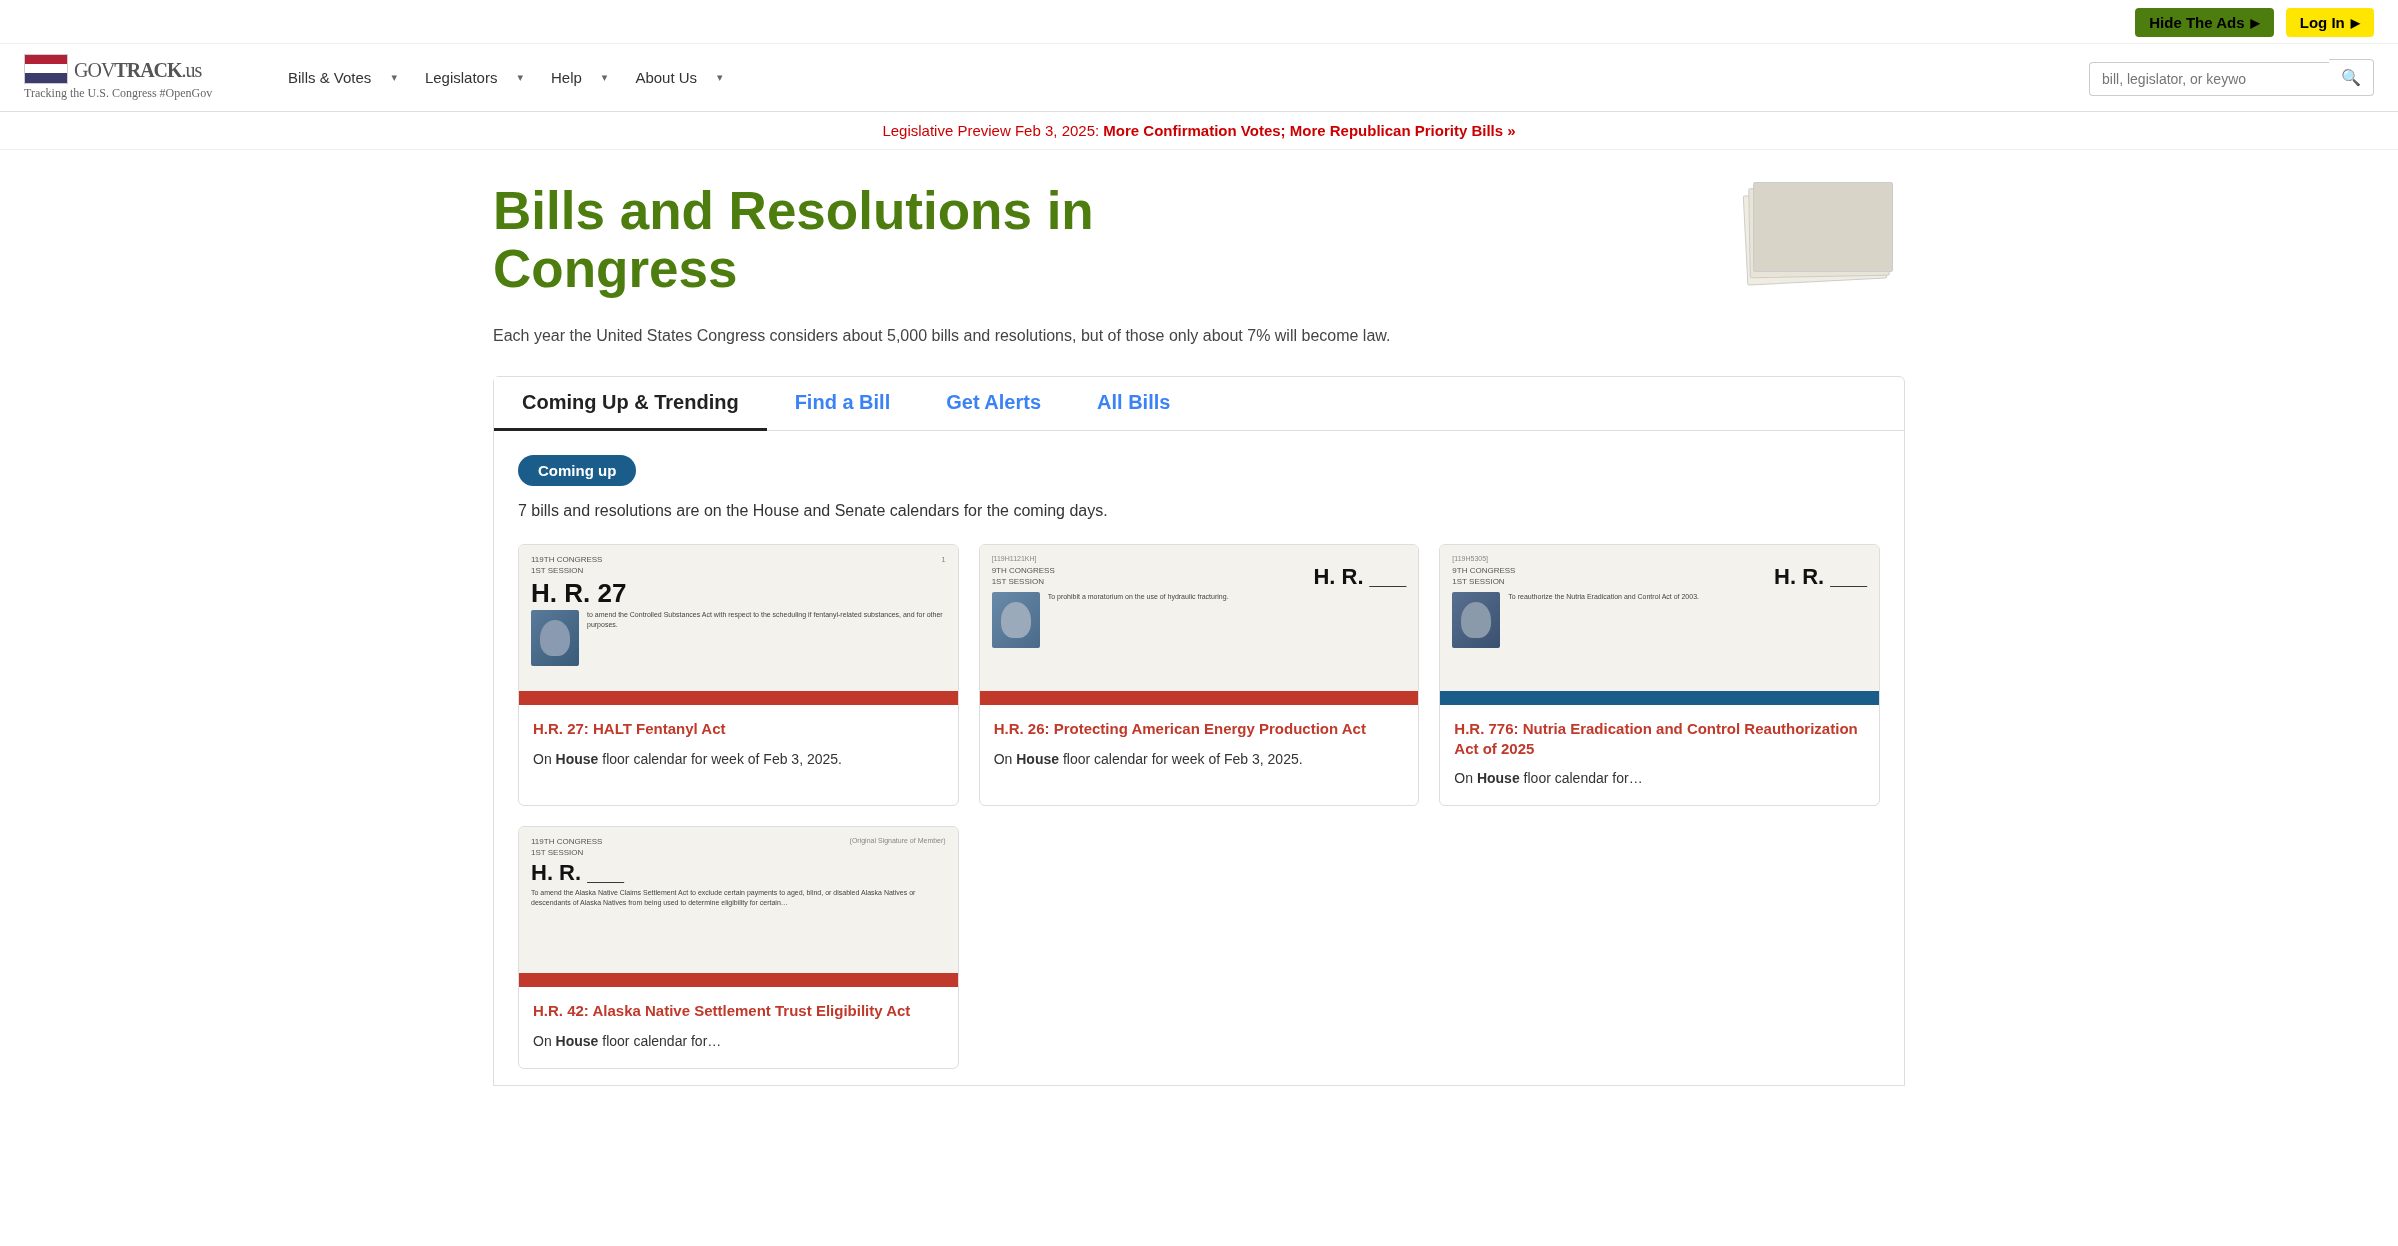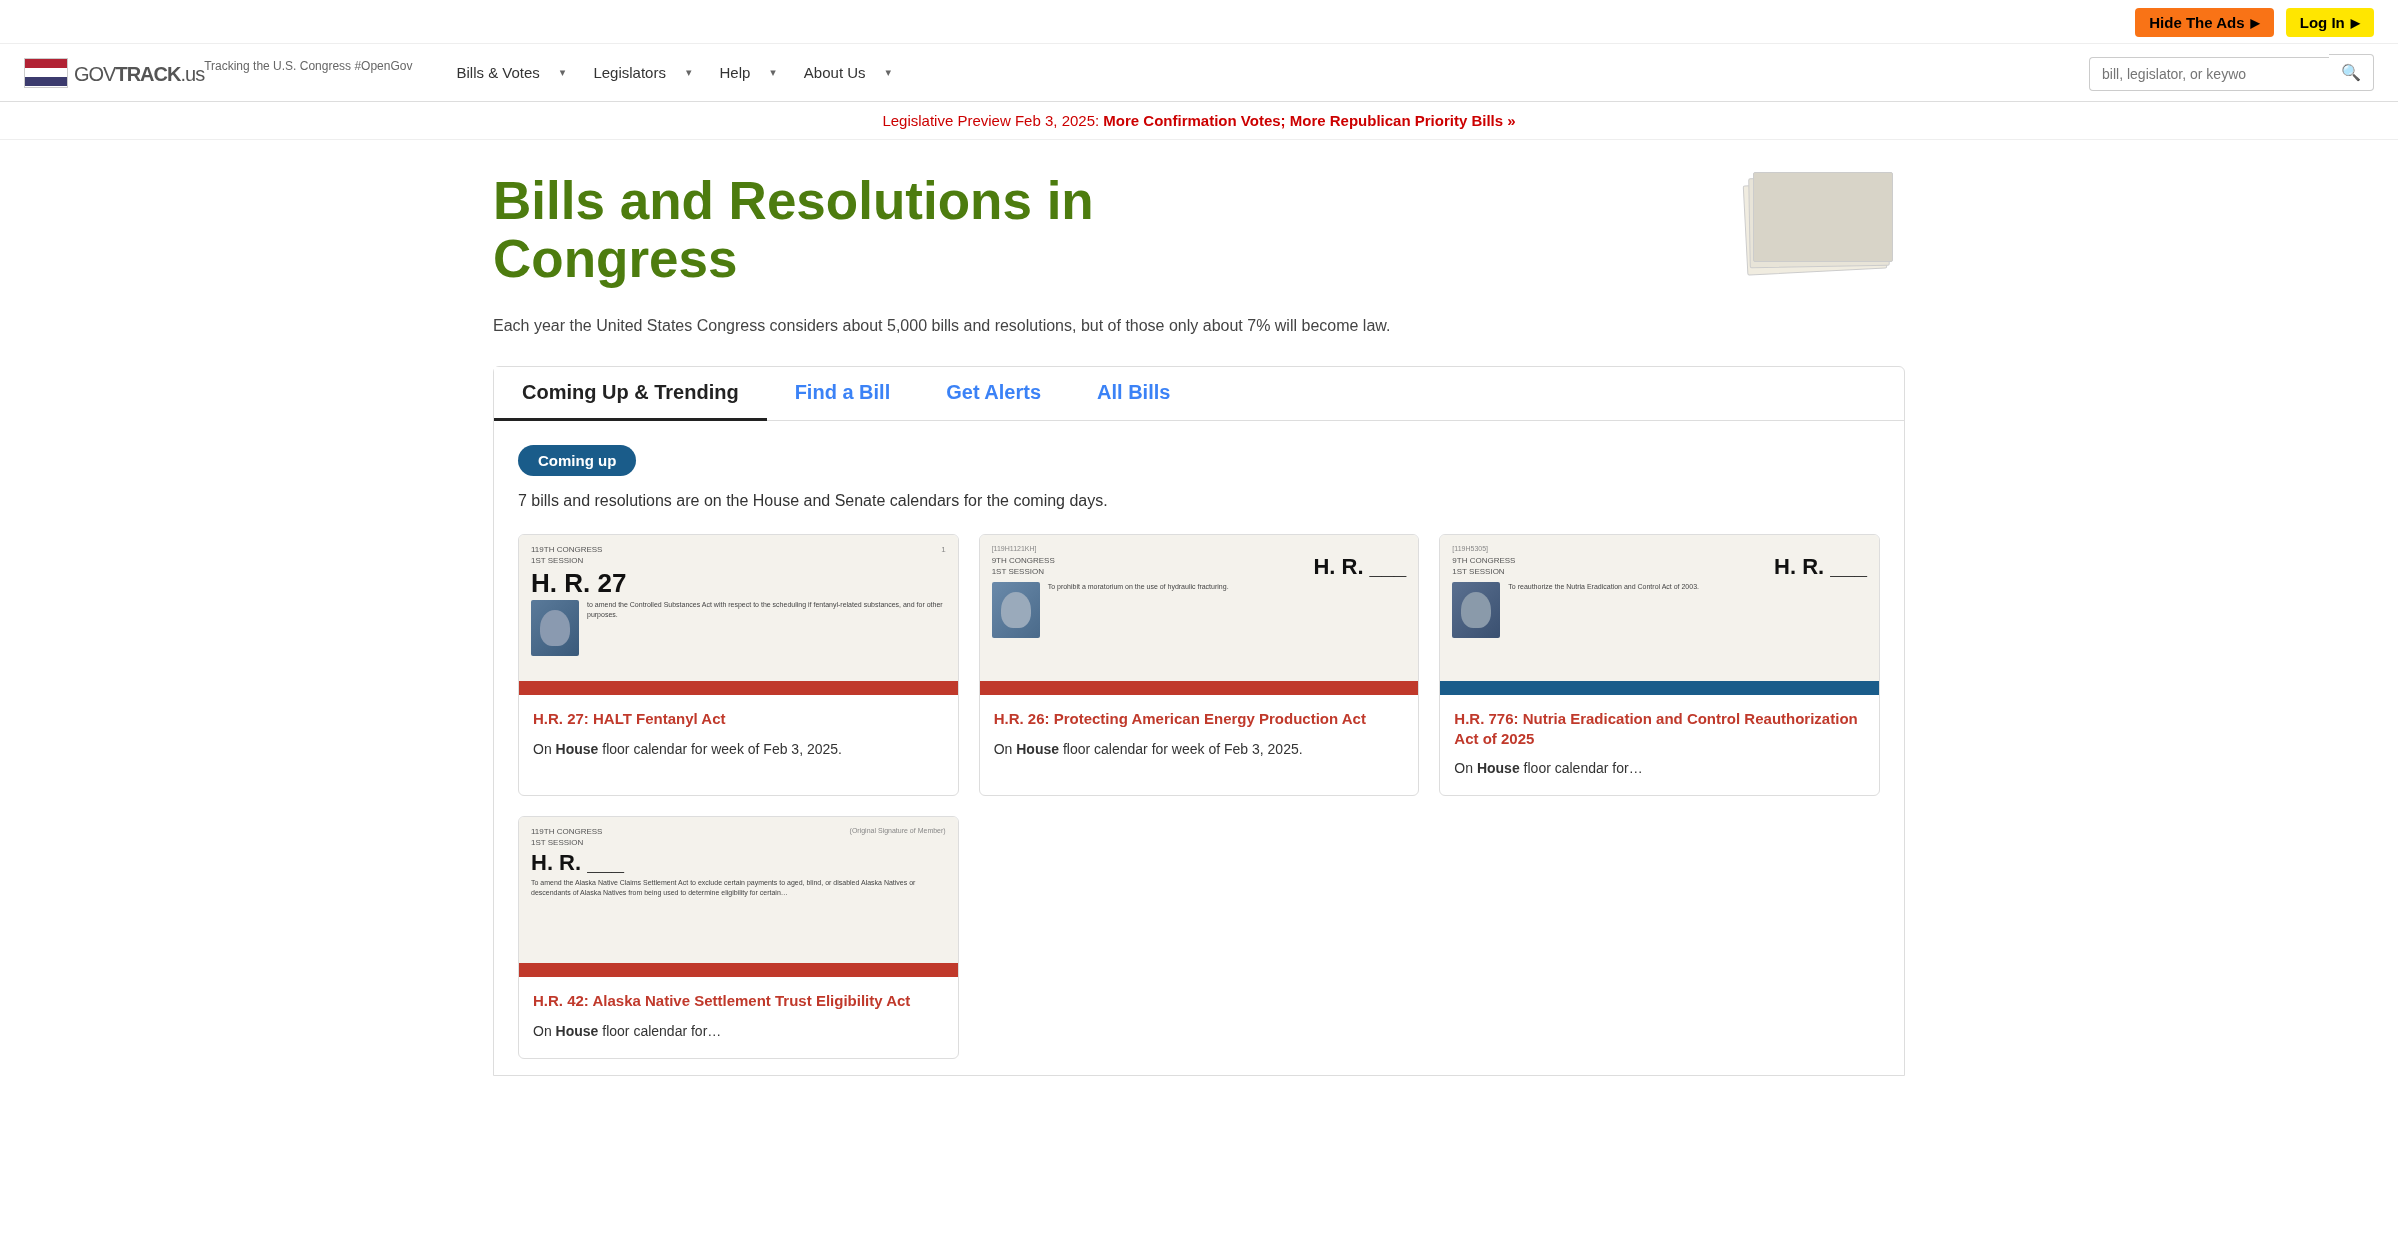--- a/index.html
+++ b/index.html
@@ -9,21 +9,21 @@
     .top-bar {
       display: flex;
       align-items: center;
       justify-content: flex-end;
       gap: 12px;
       padding: 8px 24px 6px;
       border-bottom: 1px solid #eee;
       background: #fff;
     }
     .hide-ads-btn {
-      background: #f97316;
+      background: #4d7c0f;
       color: #000;
       font-weight: bold;
       font-size: 15px;
       border: none;
       border-radius: 4px;
       padding: 6px 14px;
       cursor: pointer;
       display: flex;
       align-items: center;
       gap: 6px;
@@ -46,22 +46,23 @@
     .main-header {
       display: flex;
       align-items: center;
       padding: 10px 24px;
       border-bottom: 1px solid #ddd;
       gap: 32px;
       background: #fff;
     }
     .logo-area {
       display: flex;
-      flex-direction: row;
+      flex-direction: column;
       min-width: 220px;
+      font-family: Liberation Serif, serif;
     }
     .logo-row {
       display: flex;
       align-items: center;
       gap: 6px;
     }
     .logo-flag {
       width: 44px;
       height: 30px;
       display: flex;

